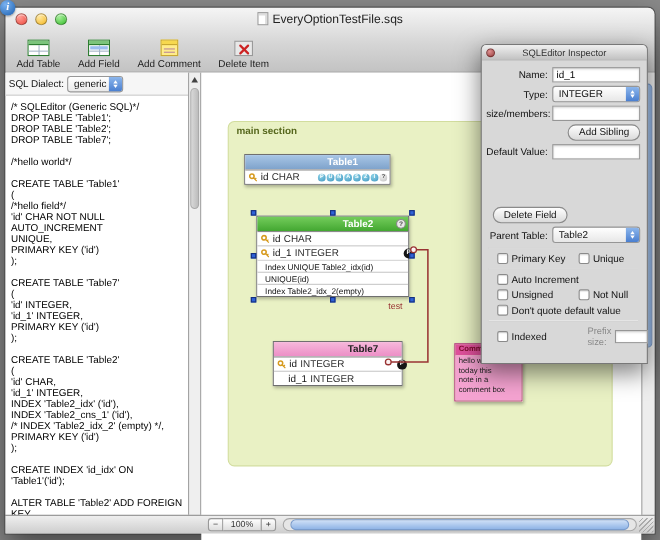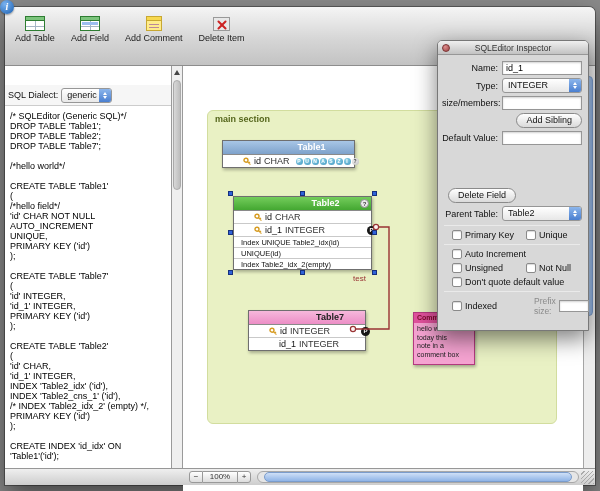--- a/index.html
+++ b/index.html
@@ -55,21 +55,21 @@
 
   .del-ic { width:17px; height:14px; background:#e8e8e8; border:1px solid #999; position:relative; }
   .del-ic .x1, .del-ic .x2 { position:absolute; left:2px; top:6px; width:12px; height:2px;
     background:#cc2222; border-radius:1px; }
   .del-ic .x1 { transform:rotate(45deg); } .del-ic .x2 { transform:rotate(-45deg); }
 
   
   #left-panel { position:absolute; left:0; top:59px; width:167px; height:402px;
     background:#fff; overflow:hidden; border-right:1px solid #9a9a9a; }
   .dialect-row { height:21px; background:#f6f6f6; border-bottom:1px solid #ccc;
-    display:flex; align-items:center; gap:3px; padding:0 3px; font-size:9px;margin-top:19px; }
+    display:flex; align-items:center; gap:3px; padding:0 3px; font-size:9px; }
   .popup { height:15px; background:linear-gradient(#ffffff,#e9e9e9); border:1px solid #979797;
     border-radius:3px; position:relative; font-size:9px; line-height:13px; padding:0 14px 0 5px; }
   .popup .cap { position:absolute; right:0; top:0; bottom:0; width:12px;
     background:linear-gradient(#8cb6ec,#4a7fd0); border-radius:0 2px 2px 0;
     display:flex; flex-direction:column; align-items:center; justify-content:center; gap:1px; }
   .tri-up { width:0; height:0; border-left:2.5px solid transparent; border-right:2.5px solid transparent;
             border-bottom:3px solid #fff; }
   .tri-dn { width:0; height:0; border-left:2.5px solid transparent; border-right:2.5px solid transparent;
             border-top:3px solid #fff; }
   .sql-text { padding:5px 2px 4px 5px; font-size:9px; line-height:10px; white-space:pre-wrap; color:#000; }
@@ -88,21 +88,21 @@
   .main-section { position:absolute; left:24px; top:44px; width:350px; height:314px;
     background:#e9f1c4; border:1px solid #d2dd9e; border-radius:6px; }
   .section-label { position:absolute; left:7px; top:3px; font-size:9px; font-weight:bold; color:#55661c; }
 
   .dtable { position:absolute; background:#fff; border:1px solid #6f6f6f; font-size:9px;
     box-shadow:1px 2px 3px rgba(0,0,0,.28); z-index:2; }
   .thead { height:13px; line-height:13px; text-align:center; font-weight:bold; position:relative;padding-left:46px; }
   .thead.blue  { background:linear-gradient(#a8c6e6,#7d a); background:linear-gradient(#a8c6e6,#7ea2cb); color:#fff; }
   .thead.green { background:linear-gradient(#74cd5c,#43a731); color:#fff; }
   .thead.pink  { background:linear-gradient(#f6b8db,#ec8ec6); color:#222; }
-  .trow { height:13px; display:flex; align-items:center; gap:3px; padding-left:20px;
+  .trow { height:13px; display:flex; align-items:center; gap:3px; padding-left:3px;
           border-top:1px solid #c9c9c9; position:relative; background:#fff; }
   .idxrow { height:11px; line-height:11px; font-size:7.5px; padding-left:7px;
             border-top:1px solid #c9c9c9; background:#fff; color:#111;
             white-space:nowrap; overflow:hidden; }
   .fname { font-weight:normal; }
   .ftype { color:#333; }
   .spacer { flex:1; }
   .keysvg { flex:none; }
   .opt-strip { display:flex; gap:1px; margin-right:2px; }
   .opt-ic { width:7px; height:7px; border-radius:50%; color:#fff; font-size:5px; line-height:7px;
@@ -192,20 +192,28 @@
     font-family:"Liberation Sans", sans-serif; }
 </style>
 </head>
 <body>
 
 <div class="info-btn">i</div>
 
 <div id="window">
 
   <div id="chrome">
+    <div class="titlebar">
+      <div class="traffic">
+        <span class="tl red"></span>
+        <span class="tl yellow"></span>
+        <span class="tl green"></span>
+      </div>
+      <div class="win-title"><span class="doc-icon"></span><span>EveryOptionTestFile.sqs</span></div>
+    </div>
 
     <div class="toolbar">
       <div class="tb-btn">
         <span class="tb-ic">
             <span class="mt">
               <span class="h"></span>
               <span class="v"></span>
               <span class="r1"></span>
             </span>
           </span>

